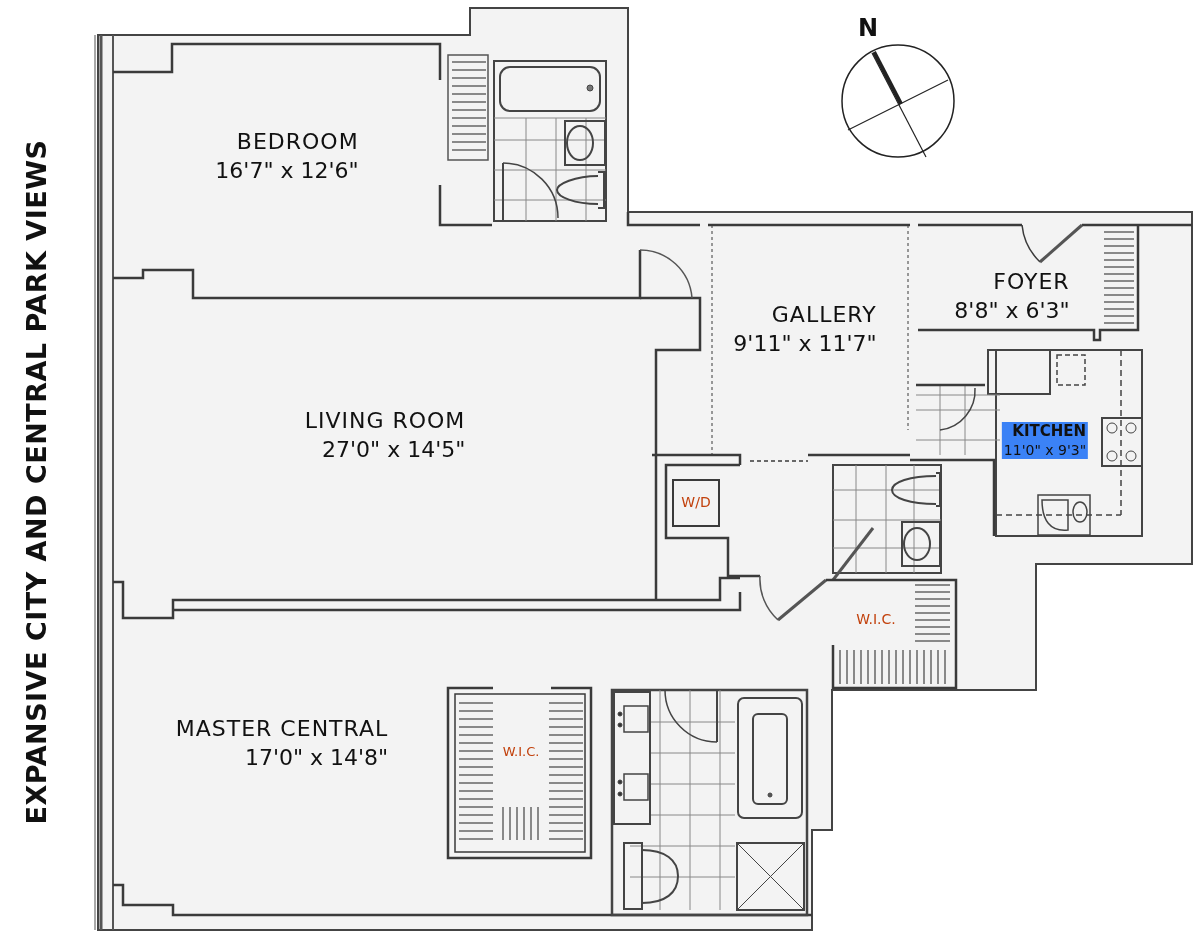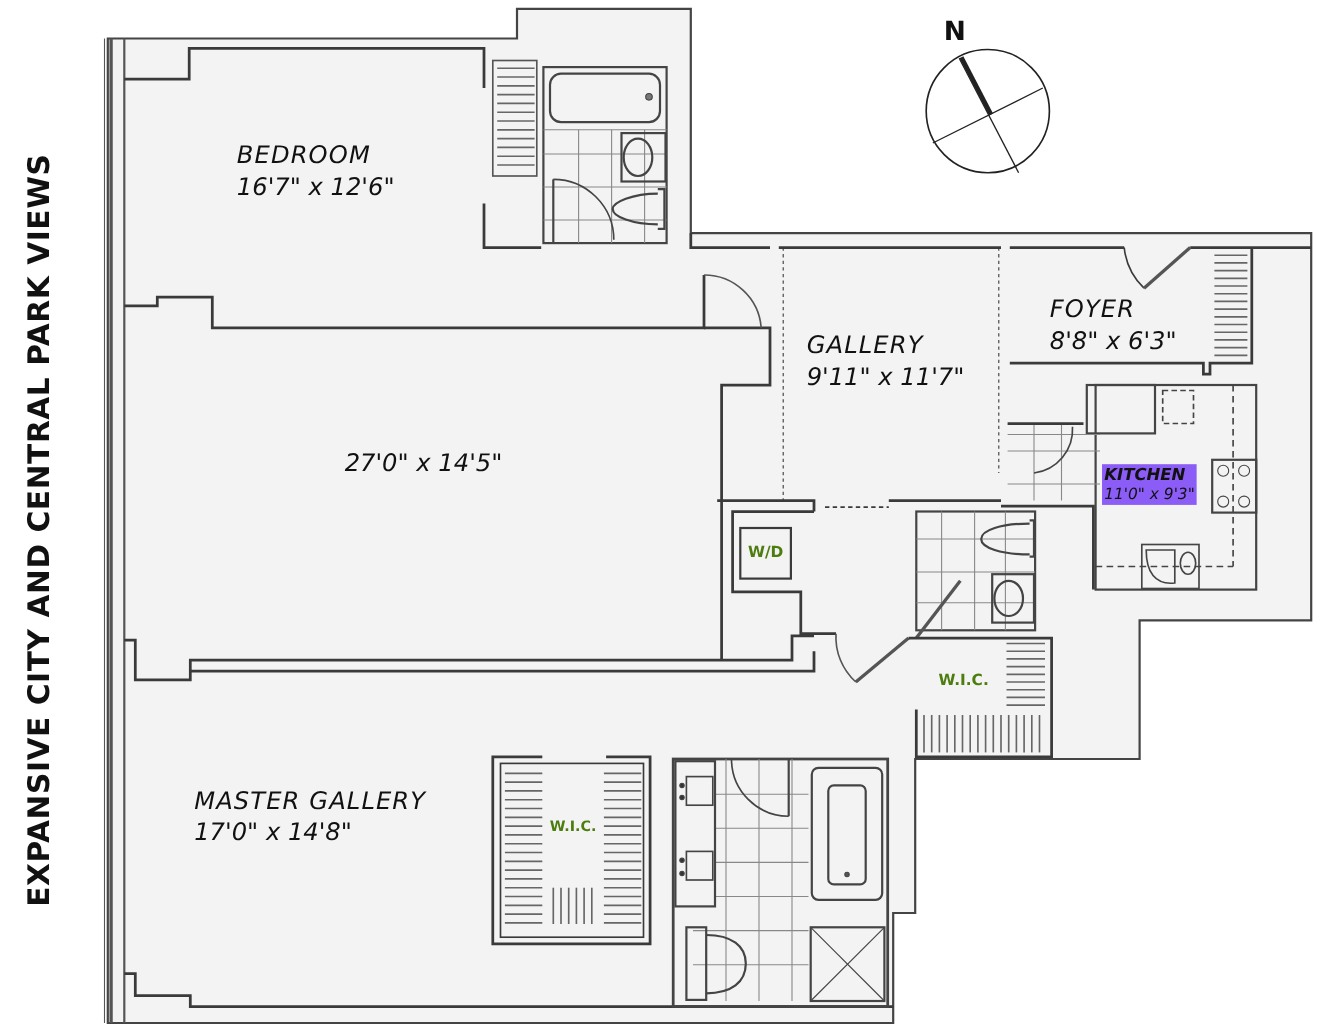--- a/index.html
+++ b/index.html
@@ -5,26 +5,26 @@
   html, body { margin: 0; padding: 0; background: #ffffff; }
   body { width: 1200px; height: 934px; position: relative; overflow: hidden; font-family: "DejaVu Sans", sans-serif; }
   #plan { position: absolute; left: 0; top: 0; width: 1200px; height: 934px; }
   .side-title {
     position: absolute; left: 36px; top: 482px;
     transform: translate(-50%, -50%) rotate(-90deg);
     white-space: nowrap;
     font-family: "DejaVu Sans", sans-serif;
     font-weight: bold; font-size: 27px; letter-spacing: 0.5px; color: #111;
   }
-  .lbl { position: absolute; text-align: left; color: #111; font-family: "DejaVu Sans", sans-serif; transform: translateX(-50%); white-space: nowrap; font-style: italic; }
+  .lbl { position: absolute; text-align: right; color: #111; font-family: "DejaVu Sans", sans-serif; transform: translateX(-50%); white-space: nowrap; }
   .lbl .name { font-size: 22px; letter-spacing: 1px; line-height: 28px; }
   .lbl .dims { font-size: 22px; line-height: 30px; }
   .lbl.small .name { font-size: 15px; line-height: 19px; font-weight: bold; letter-spacing: 0; }
   .lbl.small .dims { font-size: 14px; line-height: 18px; }
-  .tag { position: absolute; font-family: "DejaVu Sans", sans-serif; font-weight: bold; color: #4d7c0f; font-size: 14px; transform: translateX(-50%); white-space: nowrap; }
+  .tag { position: absolute; font-family: "DejaVu Sans", sans-serif; font-weight: normal; color: #c2410c; font-size: 14px; transform: translateX(-50%); white-space: nowrap; }
   .north { position: absolute; left: 858px; top: 14px; font-weight: bold; font-size: 24px; font-family: "DejaVu Sans", sans-serif; color: #111; }
 </style>
 </head>
 <body>
 
 <svg id="plan" viewBox="0 0 1200 934" xmlns="http://www.w3.org/2000/svg">
 
   <path d="M98,35 L470,35 L470,8 L628,8 L628,212 L1192,212 L1192,564 L1036,564 L1036,690 L832,690 L832,830 L812,830 L812,930 L98,930 Z" fill="#f3f3f3" stroke="#444" stroke-width="2"></path>
 
   <g stroke="#555" fill="none">
@@ -297,38 +297,39 @@
 <div class="north">N</div>
 
 <div class="side-title">EXPANSIVE CITY AND CENTRAL PARK VIEWS</div>
 
 <div class="lbl" style="left:287px; top:128px;">
   <div class="name">BEDROOM</div>
   <div class="dims">16'7" x 12'6"</div>
 </div>
 
 <div class="lbl" style="left:385px; top:407px;">
+  <div class="name">LIVING ROOM</div>
   <div class="dims">27'0" x 14'5"</div>
 </div>
 
 <div class="lbl" style="left:805px; top:301px;">
   <div class="name">GALLERY</div>
   <div class="dims">9'11" x 11'7"</div>
 </div>
 
 <div class="lbl" style="left:1012px; top:268px;">
   <div class="name">FOYER</div>
   <div class="dims">8'8" x 6'3"</div>
 </div>
 
-<div class="lbl small" style="left:1045px; top:422px; background:#8b5cf6; padding:0 2px;">
+<div class="lbl small" style="left:1045px; top:422px; background:#3b82f6; padding:0 2px;">
   <div class="name">KITCHEN</div>
   <div class="dims">11'0" x 9'3"</div>
 </div>
 
 <div class="lbl" style="left:282px; top:715px;">
-  <div class="name">MASTER GALLERY</div>
+  <div class="name">MASTER CENTRAL</div>
   <div class="dims">17'0" x 14'8"</div>
 </div>
 
 <div class="tag" style="left:696px; top:494px;">W/D</div>
 <div class="tag" style="left:876px; top:611px;">W.I.C.</div>
 <div class="tag" style="left:521px; top:744px; font-size:13px;">W.I.C.</div>
 
 </body></html>

